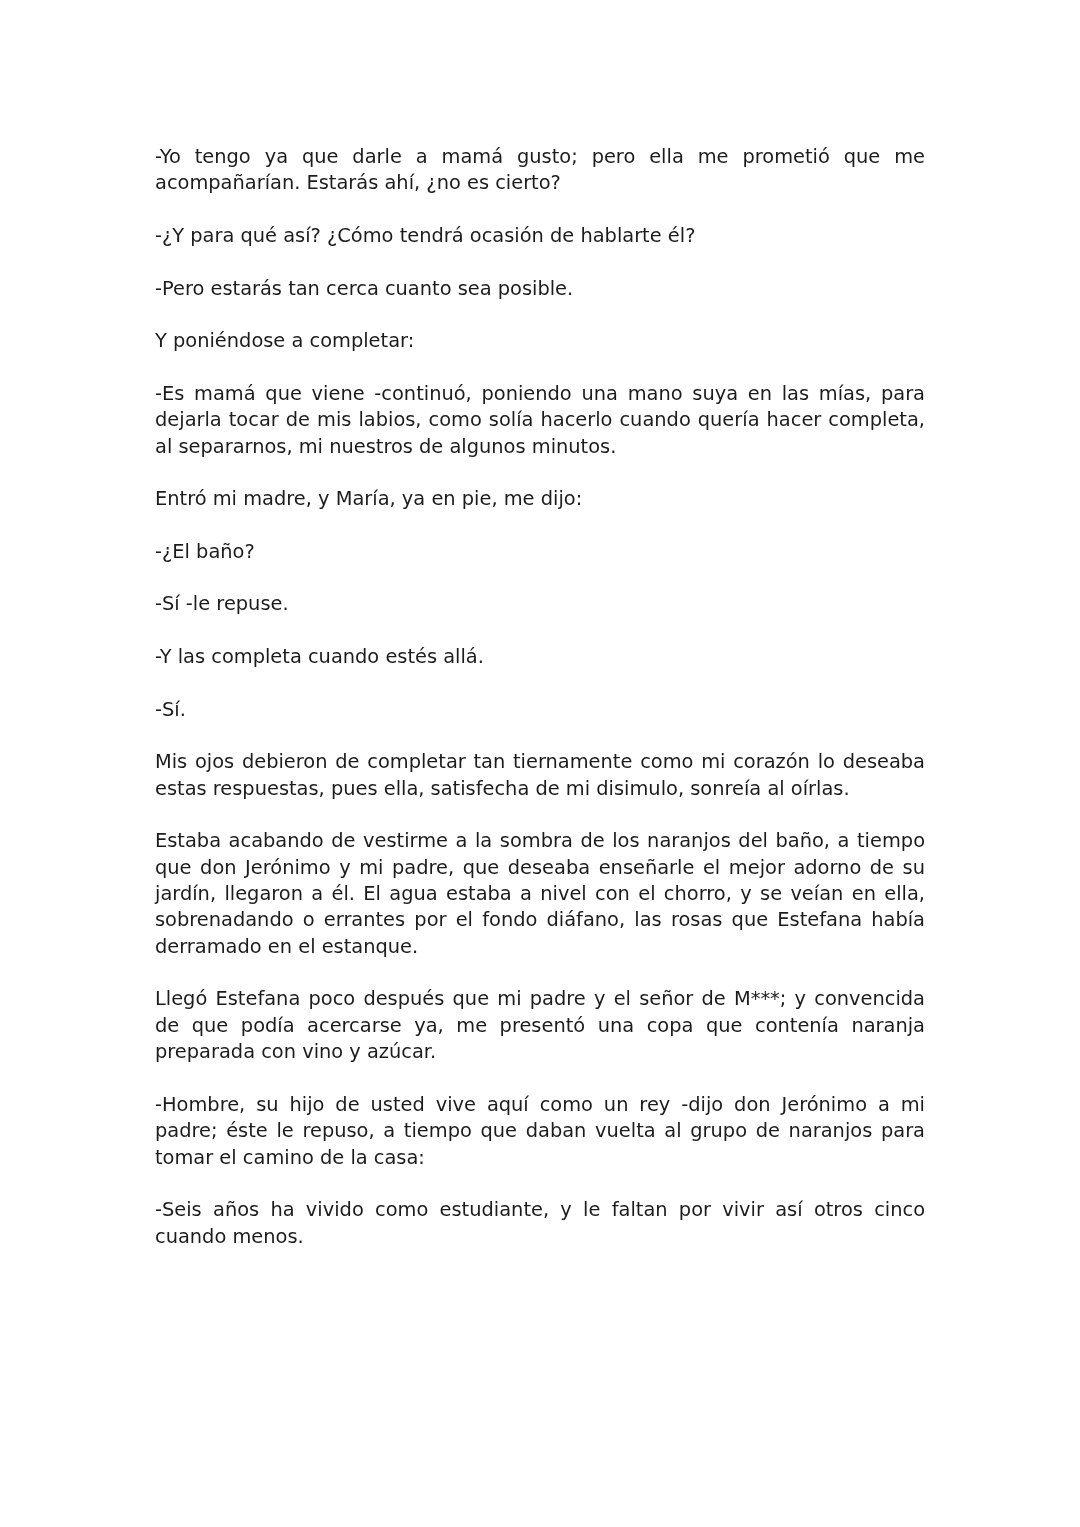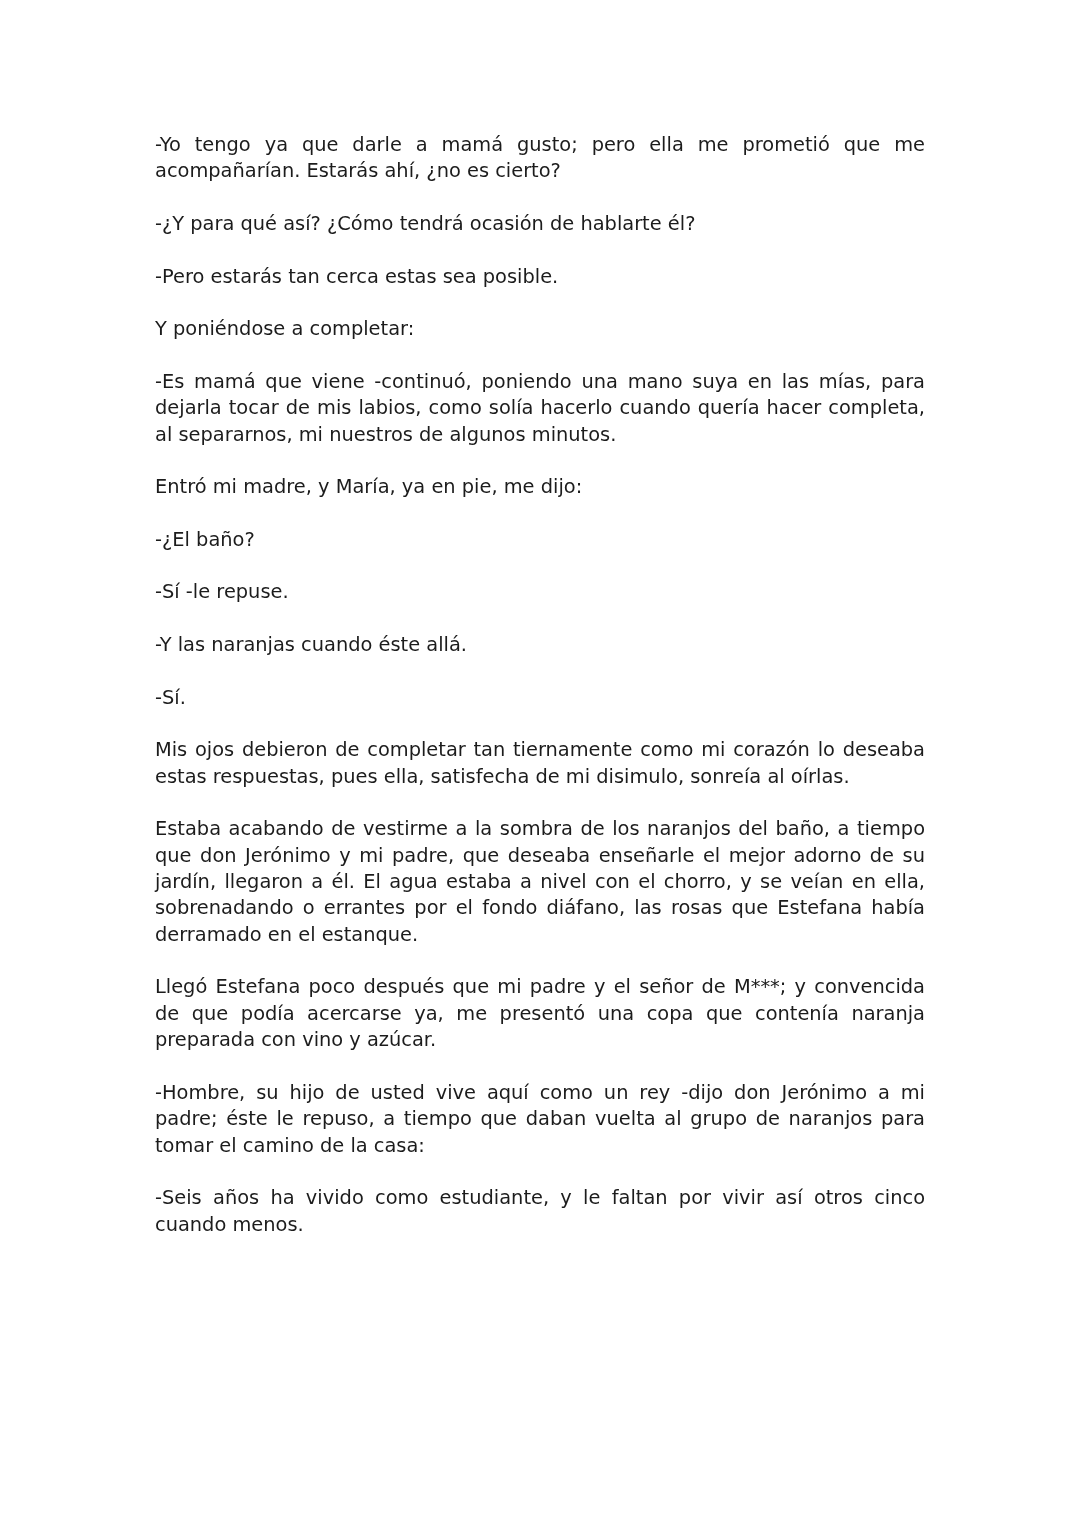--- a/index.html
+++ b/index.html
@@ -9,47 +9,47 @@
     }
     body {
       width: 1080px;
       height: 1527px;
       position: relative;
       overflow: hidden;
     }
     .page {
       position: absolute;
       left: 155px;
-      top: 132px;
+      top: 144px;
       width: 770px;
       font-family: "DejaVu Sans", sans-serif;
       font-size: 19.4px;
       line-height: 26.4px;
       color: #1c1c1c;
       letter-spacing: 0px;
     }
     .para {
       margin: 0 0 26.2px 0;
       text-align: justify;
       text-align-last: left;
       word-spacing: 0px;
     }
   </style>
 </head>
 <body>
 
 <div class="page">
   <p class="para">-Yo tengo ya que darle a mamá gusto; pero ella me prometió que me acompañarían. Estarás ahí, ¿no es cierto?</p>
   <p class="para">-¿Y para qué así? ¿Cómo tendrá ocasión de hablarte él?</p>
-  <p class="para">-Pero estarás tan cerca estas sea posible.</p>
+  <p class="para">-Pero estarás tan cerca cuanto sea posible.</p>
   <p class="para">Y poniéndose a completar:</p>
   <p class="para">-Es mamá que viene -continuó, poniendo una mano suya en las mías, para dejarla tocar de mis labios, como solía hacerlo cuando quería hacer completa, al separarnos, mi nuestros de algunos minutos.</p>
   <p class="para">Entró mi madre, y María, ya en pie, me dijo:</p>
   <p class="para">-¿El baño?</p>
   <p class="para">-Sí -le repuse.</p>
-  <p class="para">-Y las naranjas cuando éste allá.</p>
+  <p class="para">-Y las completa cuando estés allá.</p>
   <p class="para">-Sí.</p>
   <p class="para">Mis ojos debieron de completar tan tiernamente como mi corazón lo deseaba estas respuestas, pues ella, satisfecha de mi disimulo, sonreía al oírlas.</p>
   <p class="para">Estaba acabando de vestirme a la sombra de los naranjos del baño, a tiempo que don Jerónimo y mi padre, que deseaba enseñarle el mejor adorno de su jardín, llegaron a él. El agua estaba a nivel con el chorro, y se veían en ella, sobrenadando o errantes por el fondo diáfano, las rosas que Estefana había derramado en el estanque.</p>
   <p class="para">Llegó Estefana poco después que mi padre y el señor de M***; y convencida de que podía acercarse ya, me presentó una copa que contenía naranja preparada con vino y azúcar.</p>
   <p class="para">-Hombre, su hijo de usted vive aquí como un rey -dijo don Jerónimo a mi padre; éste le repuso, a tiempo que daban vuelta al grupo de naranjos para tomar el camino de la casa:</p>
   <p class="para">-Seis años ha vivido como estudiante, y le faltan por vivir así otros cinco cuando menos.</p>
 </div>
 
 </body></html>

